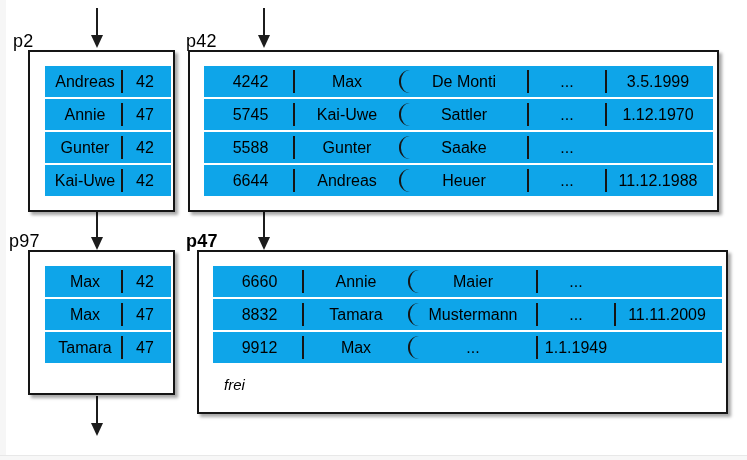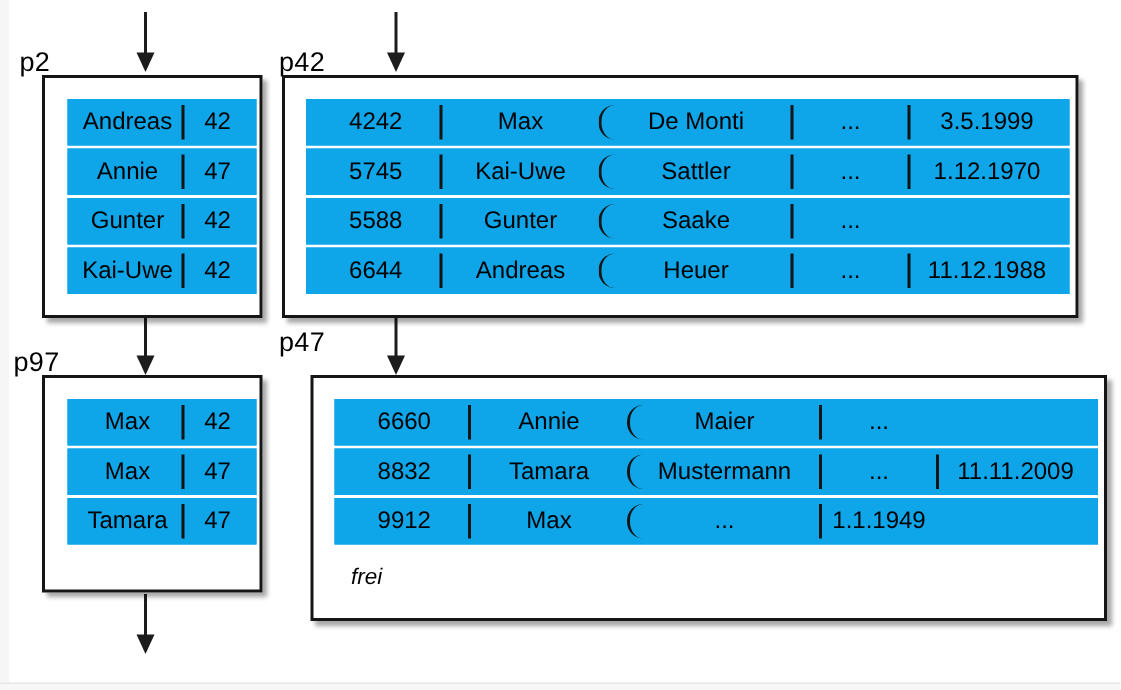--- a/index.html
+++ b/index.html
@@ -108,21 +108,21 @@
     <div class="arrow-head" style="left:258px; top:237px;"></div>
   </div>
   <div class="arrow">
     <div class="arrow-line" style="left:96px; top:396px; height:28px;"></div>
     <div class="arrow-head" style="left:91px; top:423px;"></div>
   </div>
 
   <div class="page-label" style="left:13px;  top:31px;">p2</div>
   <div class="page-label" style="left:186px; top:31px;">p42</div>
   <div class="page-label" style="left:9px;   top:231px;">p97</div>
-  <div class="page-label" style="left:186px; top:218px;">p47</div>
+  <div class="page-label" style="left:186px; top:231px;font-weight:bold;">p47</div>
 
   <div class="page-box" style="left:28px; top:50px; width:147px; height:162px;">
     <div class="rec-table cols-2" style="left:15px; top:14px;">
         <div class="rec-row">
           <div class="rec-cell">Andreas</div>
           <div class="rec-cell">42</div>
         </div>
         <div class="rec-row">
           <div class="rec-cell">Annie</div>
           <div class="rec-cell">47</div>
@@ -180,21 +180,21 @@
           <div class="rec-cell">Max</div>
           <div class="rec-cell">47</div>
         </div>
         <div class="rec-row">
           <div class="rec-cell">Tamara</div>
           <div class="rec-cell">47</div>
         </div>
       </div>
   </div>
 
-  <div class="page-box" style="left:207px; top:250px; width:531px; height:164px;">
+  <div class="page-box" style="left:197px; top:250px; width:531px; height:164px;">
     <div class="rec-table cols-5" style="left:14px; top:14px;">
         <div class="rec-row">
           <div class="rec-cell">6660</div>
           <div class="rec-cell">Annie</div>
           <div class="rec-cell">Maier</div>
           <div class="rec-cell">...</div>
         </div>
         <div class="rec-row">
           <div class="rec-cell">8832</div>
           <div class="rec-cell">Tamara</div>

